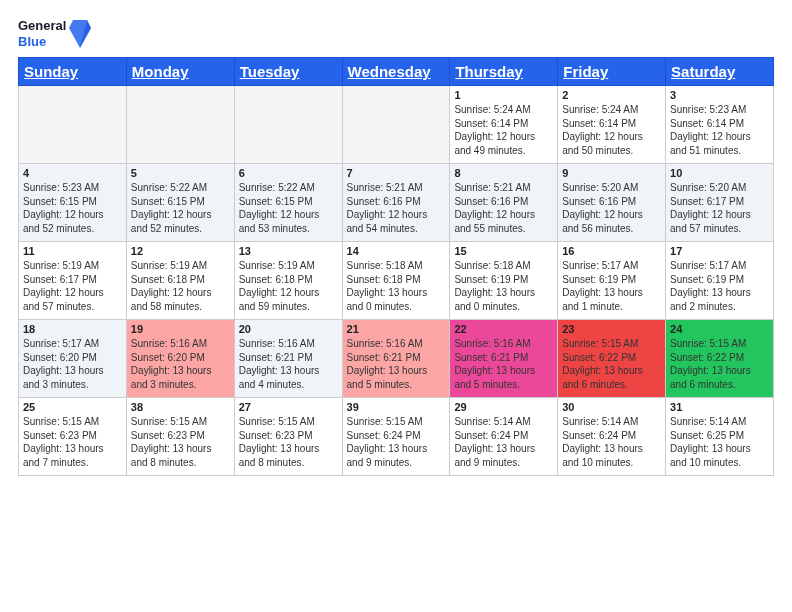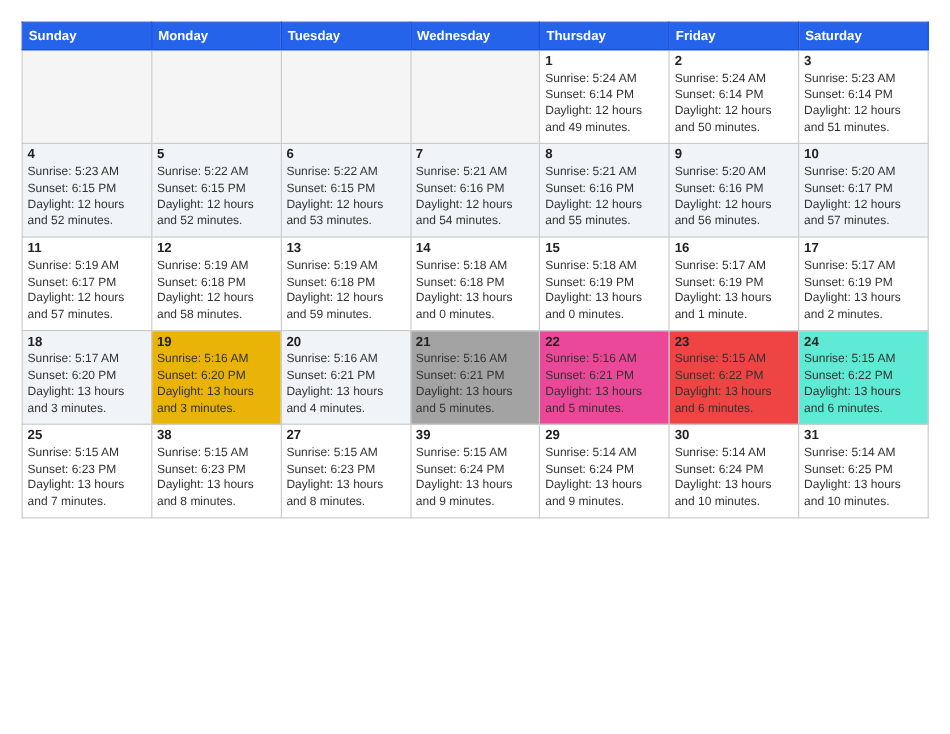--- a/index.html
+++ b/index.html
@@ -50,23 +50,24 @@
     .calendar {
       width: 100%;
       border-collapse: collapse;
       font-size: 10px;
     }
     .calendar th {
       background: #2563eb;
       color: #fff;
       text-align: left;
       padding: 5px 5px;
-      font-size: 11px;
+      font-size: 15px;
       font-weight: bold;
       border: 1px solid #1d4ed8;
+      text-decoration: underline;
     }
     .calendar td {
       border: 1px solid #ccc;
       vertical-align: top;
       padding: 3px 4px;
       width: calc(100%/7);
       height: 80px;
       background: #fff;
     }
     .calendar td.empty {
@@ -88,20 +89,36 @@
       line-height: 1.35;
     }
     .week-row td {
       height: 78px;
     }
   </style>
 </head>
 <body>
 
 <div class="page">
+  <div class="header">
+    <div class="logo">
+      <div class="logo-text">
+        <span class="logo-general">General</span>
+        <span class="logo-blue">Blue</span>
+      </div>
+      <svg width="22" height="28" viewBox="0 0 22 28" style="margin-left:3px;">
+        <path d="M4 0 L18 0 L22 8 L11 28 L0 8 Z" fill="#2563eb" opacity="0.85"></path>
+        <path d="M11 28 L22 8 L18 0 Z" fill="#1d4ed8" opacity="0.6"></path>
+      </svg>
+    </div>
+    <div class="title-block">
+      <div class="month-title"></div>
+      <div class="location"></div>
+    </div>
+  </div>
 
   <table class="calendar">
     <thead>
       <tr>
       <th>Sunday</th>
           <th>Monday</th>
           <th>Tuesday</th>
           <th>Wednesday</th>
           <th>Thursday</th>
           <th>Friday</th>
@@ -239,56 +256,56 @@
           </td>
         </tr>
         <tr class="week-row" style="background: rgb(240, 244, 255);">
           <td style="background: rgb(240, 244, 248);">
             <span class="day-num">18</span>
             <div class="day-info" style="white-space: pre-line;">Sunrise: 5:17 AM
 Sunset: 6:20 PM
 Daylight: 13 hours
 and 3 minutes.</div>
           </td>
-          <td style="background: #eab308;">
+          <td style="background: #fca5a5;">
             <span class="day-num">19</span>
             <div class="day-info" style="white-space: pre-line;">Sunrise: 5:16 AM
 Sunset: 6:20 PM
 Daylight: 13 hours
 and 3 minutes.</div>
           </td>
           <td style="background: rgb(240, 244, 248);">
             <span class="day-num">20</span>
             <div class="day-info" style="white-space: pre-line;">Sunrise: 5:16 AM
 Sunset: 6:21 PM
 Daylight: 13 hours
 and 4 minutes.</div>
           </td>
-          <td style="background: #a3a3a3;">
+          <td style="background: #fca5a5;">
             <span class="day-num">21</span>
             <div class="day-info" style="white-space: pre-line;">Sunrise: 5:16 AM
 Sunset: 6:21 PM
 Daylight: 13 hours
 and 5 minutes.</div>
           </td>
           <td style="background: #ec4899;">
             <span class="day-num">22</span>
             <div class="day-info" style="white-space: pre-line;">Sunrise: 5:16 AM
 Sunset: 6:21 PM
 Daylight: 13 hours
 and 5 minutes.</div>
           </td>
           <td style="background: #ef4444;">
             <span class="day-num">23</span>
             <div class="day-info" style="white-space: pre-line;">Sunrise: 5:15 AM
 Sunset: 6:22 PM
 Daylight: 13 hours
 and 6 minutes.</div>
           </td>
-          <td style="background: #5eead4;">
+          <td style="background: #22c55e;">
             <span class="day-num">24</span>
             <div class="day-info" style="white-space: pre-line;">Sunrise: 5:15 AM
 Sunset: 6:22 PM
 Daylight: 13 hours
 and 6 minutes.</div>
           </td>
         </tr>
         <tr class="week-row">
           <td>
             <span class="day-num">25</span>

